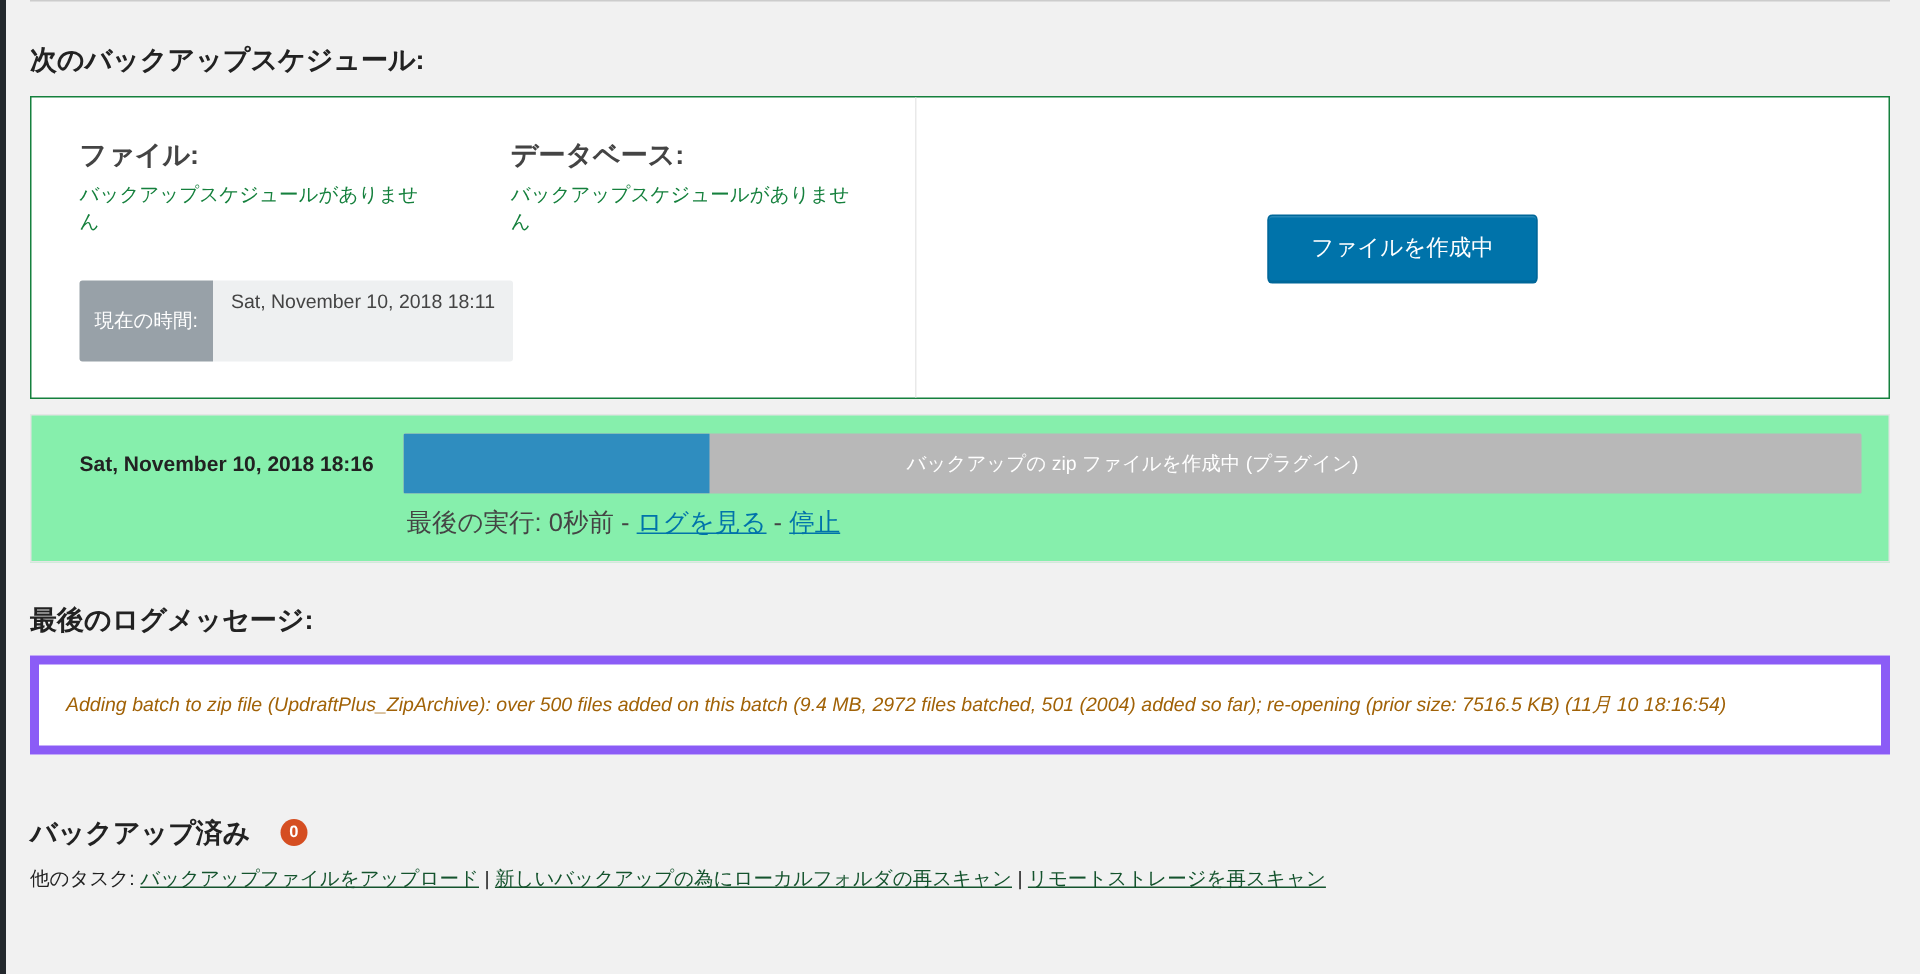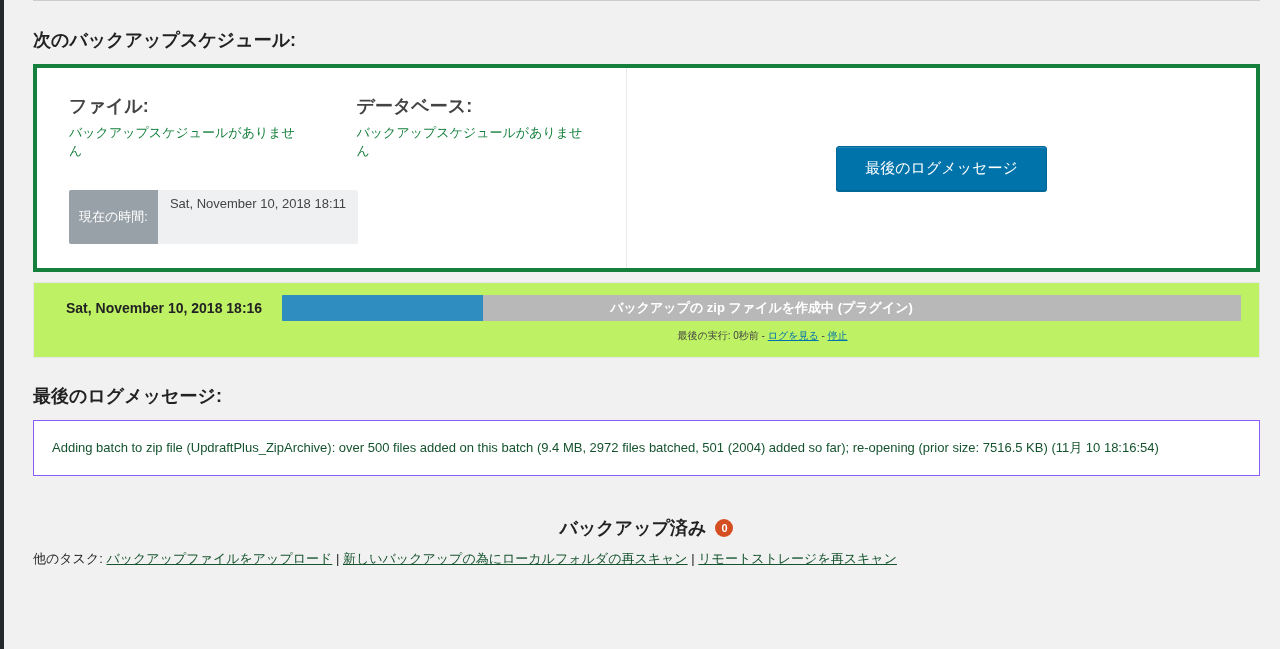--- a/index.html
+++ b/index.html
@@ -10,21 +10,21 @@
     color: #444;
     width: 1280px;
   }
   .sidebar-stub {
     position: fixed;
     left: 0; top: 0; bottom: 0;
     width: 4px;
     background: #23282d;
   }
   .content {
-    margin-left: 13px;
+    margin-left: 0;
     padding: 0 20px 20px 20px;
   }
   .tabbar-ghost {
     height: 2px;
     position: relative;
   }
   .tabbar-ghost .tab-underline {
     position: absolute;
     top: 0;
     height: 1px;
@@ -33,21 +33,21 @@
   }
   h2.section-title {
     font-size: 18px;
     font-weight: 600;
     color: #222;
     margin: 26px 0 12px 0;
   }
   h2.section-title + .panel { margin-top: 8px; }
   .panel {
     background: #fff;
-    border: 4px solid #15803d;
+    border: 1px solid #15803d;
   }
   .schedule-panel {
     display: flex;
   }
   .schedule-left {
     flex: 0 0 590px;
     padding: 26px 32px 24px 32px;
     border-right: 1px solid #e9e9e9;
   }
   .schedule-cols {
@@ -94,86 +94,84 @@
     color: #fff;
     border: 1px solid #006799;
     border-radius: 3px;
     padding: 12px 28px;
     font-size: 15px;
     cursor: pointer;
     box-shadow: 0 1px 0 #006799, inset 0 1px 0 rgba(255,255,255,.15);
   }
 
   .progress-panel {
-    background: #bef264;
+    background: #86efac;
     border: 1px solid #e5e5e5;
     margin-top: 10px;
     padding: 12px 18px 14px 18px;
   }
   .progress-row {
     display: flex;
     align-items: center;
     gap: 16px;
   }
   .progress-time {
     flex: 0 0 214px;
     font-weight: 600;
     font-size: 14px;
     color: #222;
     text-align: left;
     padding-left: 14px;
   }
   .progress-bar-wrap {
     flex: 1;
     position: relative;
-    height: 26px;
+    height: 40px;
     background: #b8b8b8;
     border-radius: 1px;
     overflow: hidden;
-    font-weight: bold;
   }
   .progress-bar-fill {
     position: absolute;
     left: 0; top: 0; bottom: 0;
     background: #2f8dbf;
     width: 21%;
   }
   .progress-bar-label {
     position: absolute;
     inset: 0;
     display: flex;
     align-items: center;
     justify-content: center;
     color: #fff;
     font-size: 13px;
   }
   .progress-sub {
     margin-top: 8px;
     margin-left: 232px;
-    font-size: 10px;
-    color: #444;
-    text-align: center;
+    font-size: 17px;
+    color: #444;
   }
   .progress-sub a { color: #0073aa; text-decoration: underline; }
 
   .log-panel {
     background: #fff;
-    border: 1px solid #8b5cf6;
+    border: 6px solid #8b5cf6;
     padding: 18px 18px;
     font-size: 13px;
-    color: #14532d;
+    color: #a16207;
     margin-top: 6px;
+    font-style: italic;
   }
 
   .backups-title-row {
     display: flex;
     align-items: center;
-    gap: 9px;
+    gap: 20px;
     margin: 40px 0 10px 0;
-    justify-content: center;
   }
   .backups-title-row h2 {
     font-size: 18px;
     font-weight: 600;
     color: #222;
   }
   .count-badge {
     display: inline-flex;
     align-items: center;
     justify-content: center;
@@ -226,21 +224,21 @@
           <h3>データベース:</h3>
           <div class="sched-sub">バックアップスケジュールがありません</div>
         </div>
       </div>
       <div class="timepill-row">
         <div class="timepill-label">現在の時間:</div>
         <div class="timepill-value">Sat, November 10, 2018 18:11</div>
       </div>
     </div>
     <div class="schedule-right">
-      <button class="primary-btn">最後のログメッセージ</button>
+      <button class="primary-btn">ファイルを作成中</button>
     </div>
   </div>
 
   <div class="progress-panel">
     <div class="progress-row">
       <div class="progress-time">Sat, November 10, 2018 18:16</div>
       <div class="progress-bar-wrap">
         <div class="progress-bar-fill" style="width: 21%;"></div>
         <div class="progress-bar-label">バックアップの zip ファイルを作成中 (プラグイン)</div>
       </div>

